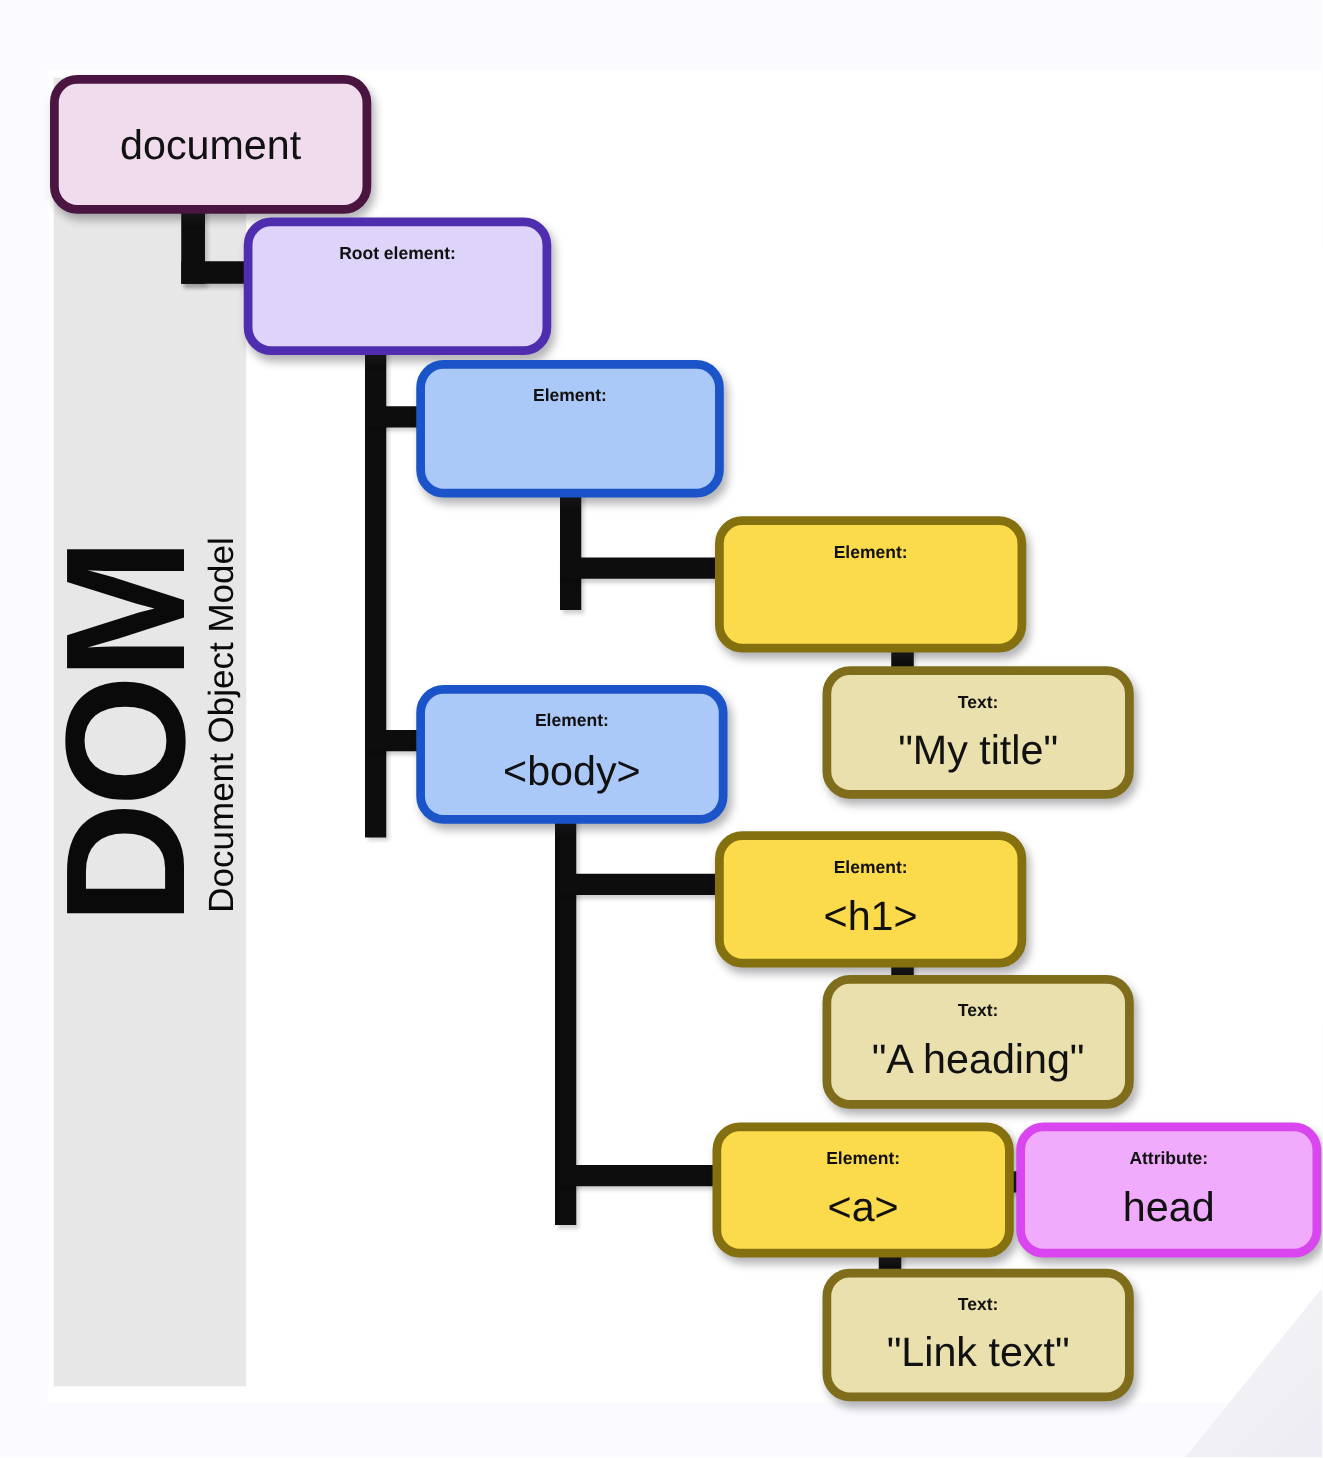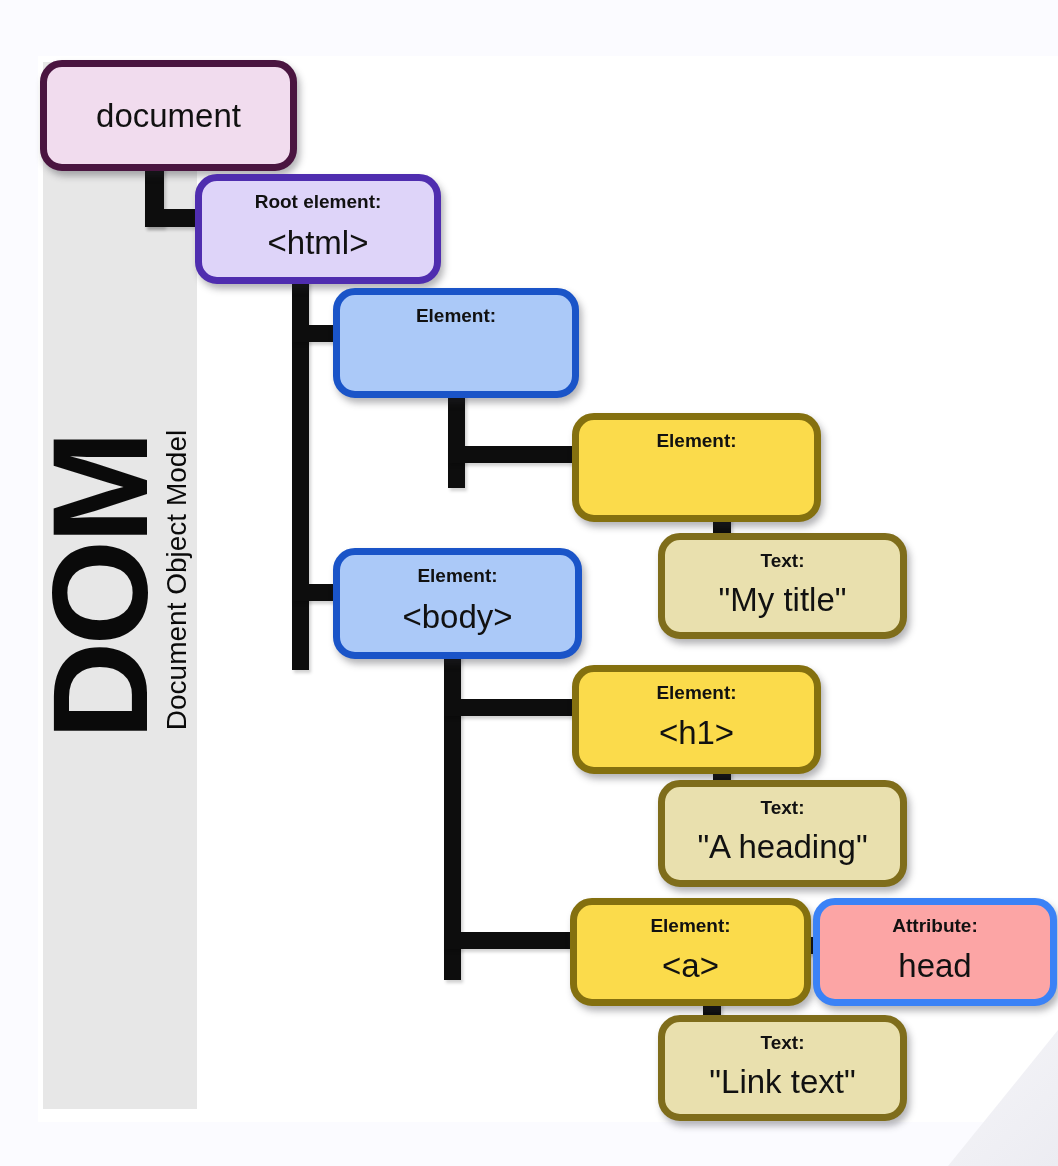--- a/index.html
+++ b/index.html
@@ -50,21 +50,21 @@
   .c7-a-href{left:790px;top:937px;width:28px;height:17px;}
   .c8-a-stub{left:703px;top:987px;width:18px;height:33px;}
   .node{
     position:absolute;z-index:3;
     border-radius:22px;
     box-shadow:3px 5px 7px rgba(40,40,50,0.35);
     display:flex;flex-direction:column;align-items:center;
     color:#111;
   }
   .node .box-label{
-    font-size:19px;font-weight:bold;line-height:24px;margin-top:9px;
+    font-size:14px;font-weight:bold;line-height:24px;margin-top:9px;
   }
   .node .box-value{
     font-size:33px;line-height:38px;flex:1;
     display:flex;align-items:center;margin-bottom:6px;
   }
   .single .box-value{margin:0;}
   .b-document{left:40px;top:60px;width:243px;height:97px;
     background:#f1dcee;border:7px solid #4a1540;}
   .b-html{left:195px;top:174px;width:232px;height:96px;
     background:#ded4f9;border:7px solid #4f2daf;}
@@ -78,21 +78,21 @@
     background:#fbdb4b;border:7px solid #84700f;}
   .b-a{left:570px;top:898px;width:227px;height:94px;
     background:#fbdb4b;border:7px solid #84700f;}
   .b-mytitle{left:658px;top:533px;width:235px;height:92px;
     background:#e9e0ae;border:7px solid #7f6d1b;}
   .b-aheading{left:658px;top:780px;width:235px;height:93px;
     background:#e9e0ae;border:7px solid #7f6d1b;}
   .b-linktext{left:658px;top:1015px;width:235px;height:92px;
     background:#e9e0ae;border:7px solid #7f6d1b;}
   .b-href{left:813px;top:898px;width:230px;height:94px;
-    background:#fca5a5;border:7px solid #3b82f6;}
+    background:#f0abfc;border:7px solid #d946ef;}
   .corner-triangle{
     position:absolute;left:948px;top:1030px;width:110px;height:136px;
     background:linear-gradient(135deg,#f5f5f8 0%,#ececf2 100%);
     clip-path:polygon(100% 0, 100% 100%, 0 100%);
     z-index:4;
   }
 </style>
 </head>
 <body>
 
@@ -118,21 +118,20 @@
   <div class="conn c5h-a"></div>
   <div class="conn c7-a-href"></div>
   <div class="conn c8-a-stub"></div>
 
   <div class="node single b-document">
     <div class="box-value">document</div>
   </div>
 
   <div class="node b-html">
     <div class="box-label">Root element:</div>
-    <div class="box-value">&lt;html&gt;</div>
   </div>
 
   <div class="node b-head">
     <div class="box-label">Element:</div>
   </div>
 
   <div class="node b-title">
     <div class="box-label">Element:</div>
   </div>
 

